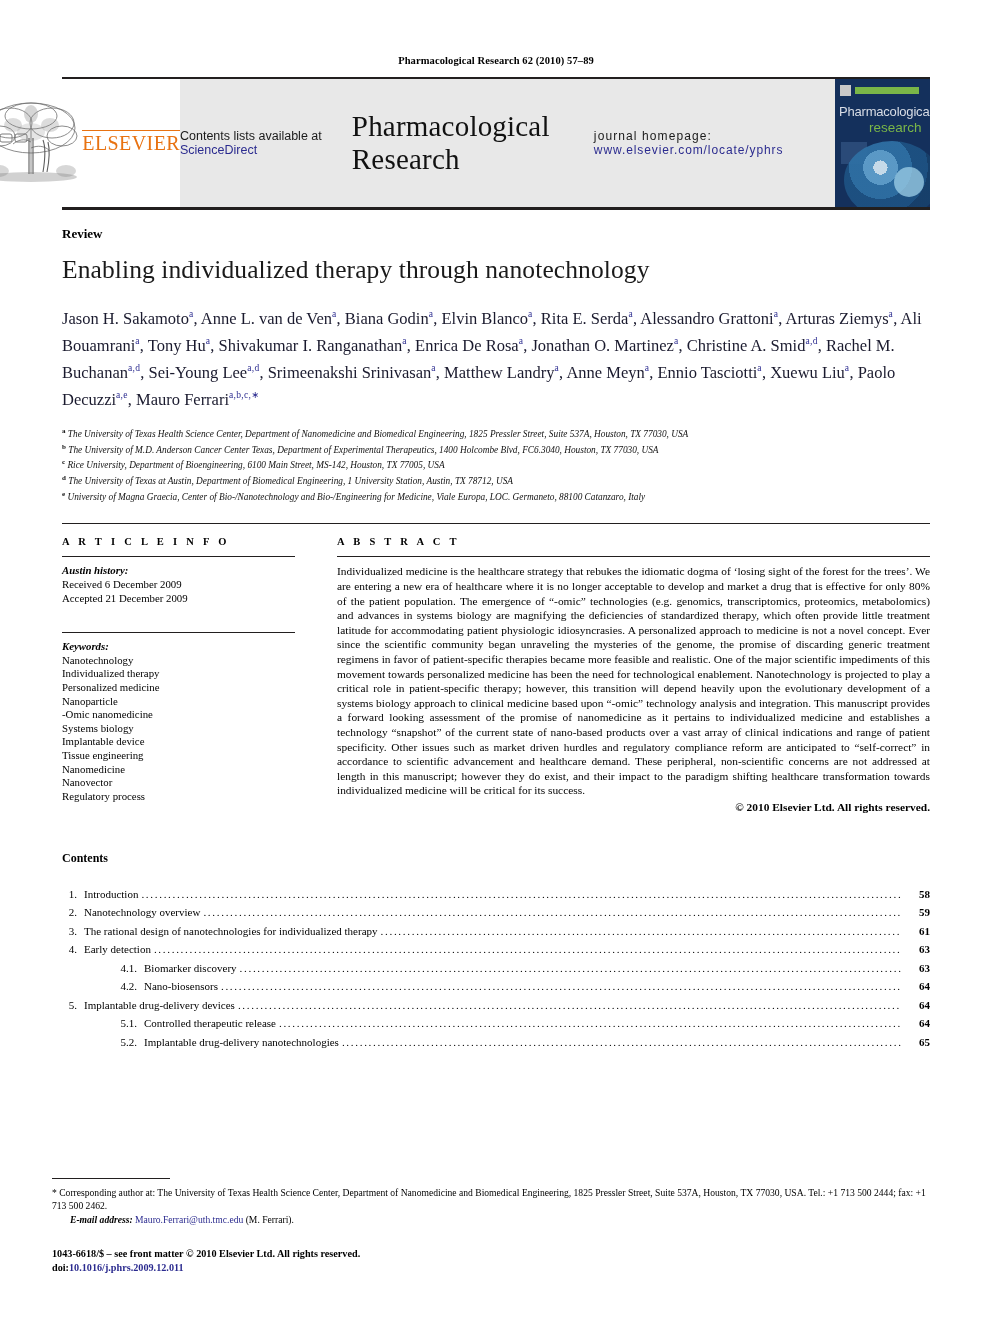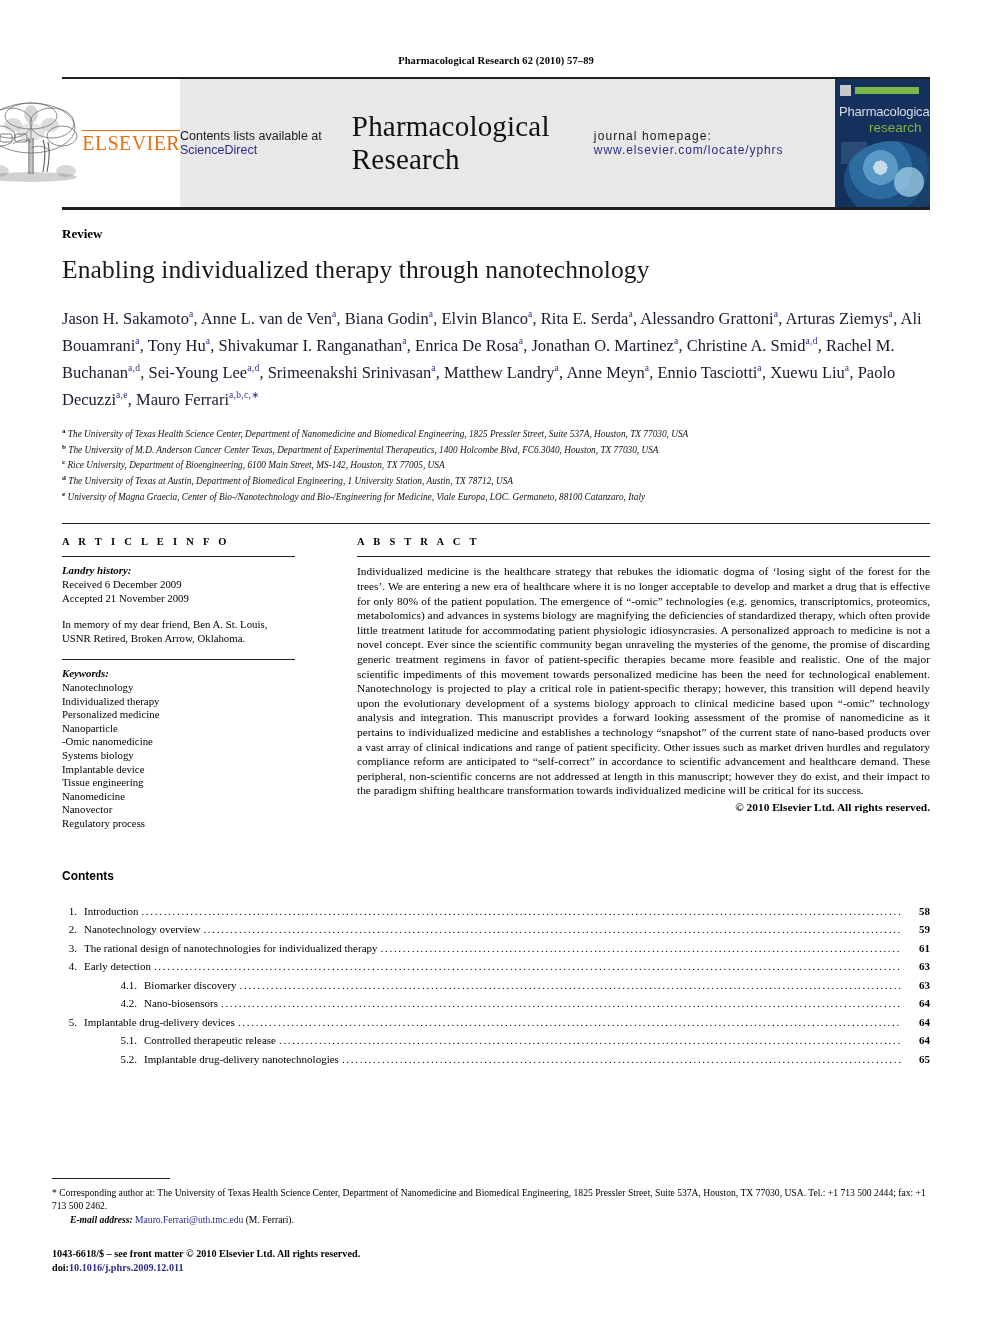--- a/index.html
+++ b/index.html
@@ -195,21 +195,21 @@
     font-style: normal;
     font-weight: bold;
   }
 
   
   .info-abstract {
     display: flex;
     margin-top: 20px;
     border-top: 1.2px solid #221f1f;
     padding-top: 12px;
-    gap: 62px;
+    gap: 42px;
   }
   .col-info {
     width: 233px;
     flex: 0 0 233px;
   }
   .col-abstract {
     flex: 1 1 auto;
   }
   .section-head {
     font-family: "Liberation Serif", serif;
@@ -244,21 +244,21 @@
   .copyright {
     text-align: right;
     font-weight: bold;
     font-size: 11.4px;
     margin-top: 3px;
   }
 
   
   .contents-wrap { margin-top: 38px; }
   .contents-title {
-    font-family: Liberation Sans, sans-serif;
+    font-family: Liberation Serif, serif;
     font-weight: bold;
     font-size: 12px;
     margin-bottom: 19px;
   }
   .toc-row {
     display: flex;
     align-items: baseline;
     font-size: 11px;
     line-height: 18.5px;
     white-space: nowrap;
@@ -398,26 +398,25 @@
       <div><sup>d</sup><span> The University of Texas at Austin, Department of Biomedical Engineering, 1 University Station, Austin, TX 78712, USA</span></div>
       <div><sup>e</sup><span> University of Magna Graecia, Center of Bio-/Nanotechnology and Bio-/Engineering for Medicine, Viale Europa, LOC. Germaneto, 88100 Catanzaro, Italy</span></div>
     </div>
 
   <div class="info-abstract">
 
     <div class="col-info">
       <div class="section-head">A R T I C L E   I N F O</div>
       <div class="rule"></div>
       <div class="info-block">
-        <div class="info-label">Landry history:</div>
+        <div class="info-label">Austin history:</div>
         <div>Received 6 December 2009</div>
-        <div>Accepted 21 November 2009</div>
+        <div>Accepted 21 December 2009</div>
       </div>
       <div class="info-gap"></div>
-      <div class="info-block">In memory of my dear friend, Ben A. St. Louis, USNR Retired, Broken Arrow, Oklahoma.</div>
       <div class="keywords-rule"></div>
       <div class="info-block">
         <div class="info-label">Keywords:</div>
         <div>
             <div>Nanotechnology</div>
             <div>Individualized therapy</div>
             <div>Personalized medicine</div>
             <div>Nanoparticle</div>
             <div>-Omic nanomedicine</div>
             <div>Systems biology</div>

